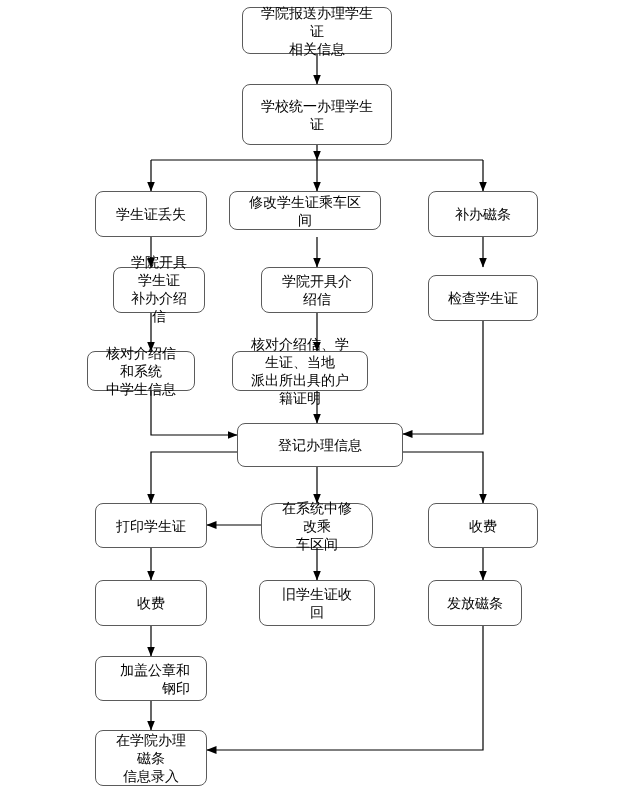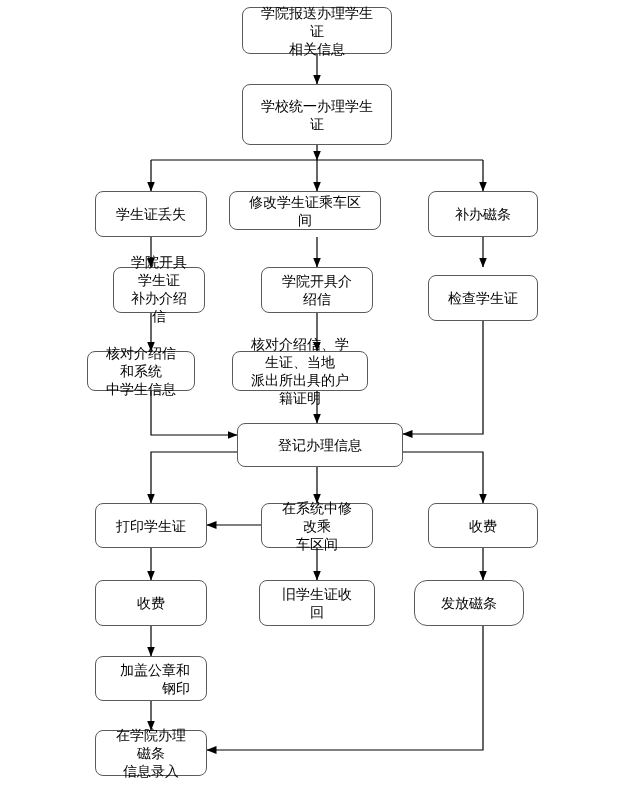--- a/index.html
+++ b/index.html
@@ -85,23 +85,23 @@
       <div class="node" style="left: 113px; top: 267px; width: 92px; height: 46px; font-family: Liberation Serif, serif;">学院开具学生证
 补办介绍信</div>
       <div class="node" style="left: 261px; top: 267px; width: 112px; height: 46px;">学院开具介绍信</div>
       <div class="node" style="left: 428px; top: 267px; width: 110px; height: 46px; margin-top: 8px;">检查学生证</div>
       <div class="node" style="left: 87px; top: 351px; width: 108px; height: 40px;">核对介绍信和系统
 中学生信息</div>
       <div class="node" style="left: 232px; top: 351px; width: 136px; height: 40px;">核对介绍信、学生证、当地
 派出所出具的户籍证明</div>
       <div class="node" style="left: 237px; top: 423px; width: 166px; height: 44px;">登记办理信息</div>
       <div class="node" style="left: 95px; top: 503px; width: 112px; height: 45px;">打印学生证</div>
-      <div class="node" style="left: 261px; top: 503px; width: 112px; height: 45px;">在系统中修改乘
+      <div class="node" style="left: 261px; top: 503px; width: 112px; height: 45px; border-radius: 15px;">在系统中修改乘
 车区间</div>
       <div class="node" style="left: 428px; top: 503px; width: 110px; height: 45px;">收费</div>
       <div class="node" style="left: 95px; top: 580px; width: 112px; height: 46px;">收费</div>
       <div class="node" style="left: 259px; top: 580px; width: 116px; height: 46px;">旧学生证收回</div>
-      <div class="node" style="left: 414px; top: 580px; width: 110px; height: 46px; border-radius: 13px;">发放磁条</div>
+      <div class="node" style="left: 428px; top: 580px; width: 94px; height: 46px;">发放磁条</div>
       <div class="node" style="left: 95px; top: 656px; width: 112px; height: 45px; text-align: right;">加盖公章和钢印</div>
-      <div class="node" style="left: 95px; top: 730px; width: 112px; height: 46px;">在学院办理磁条
+      <div class="node" style="left: 95px; top: 730px; width: 112px; height: 56px;">在学院办理磁条
 信息录入</div>
     </div>
 </div>
 
 </body></html>

